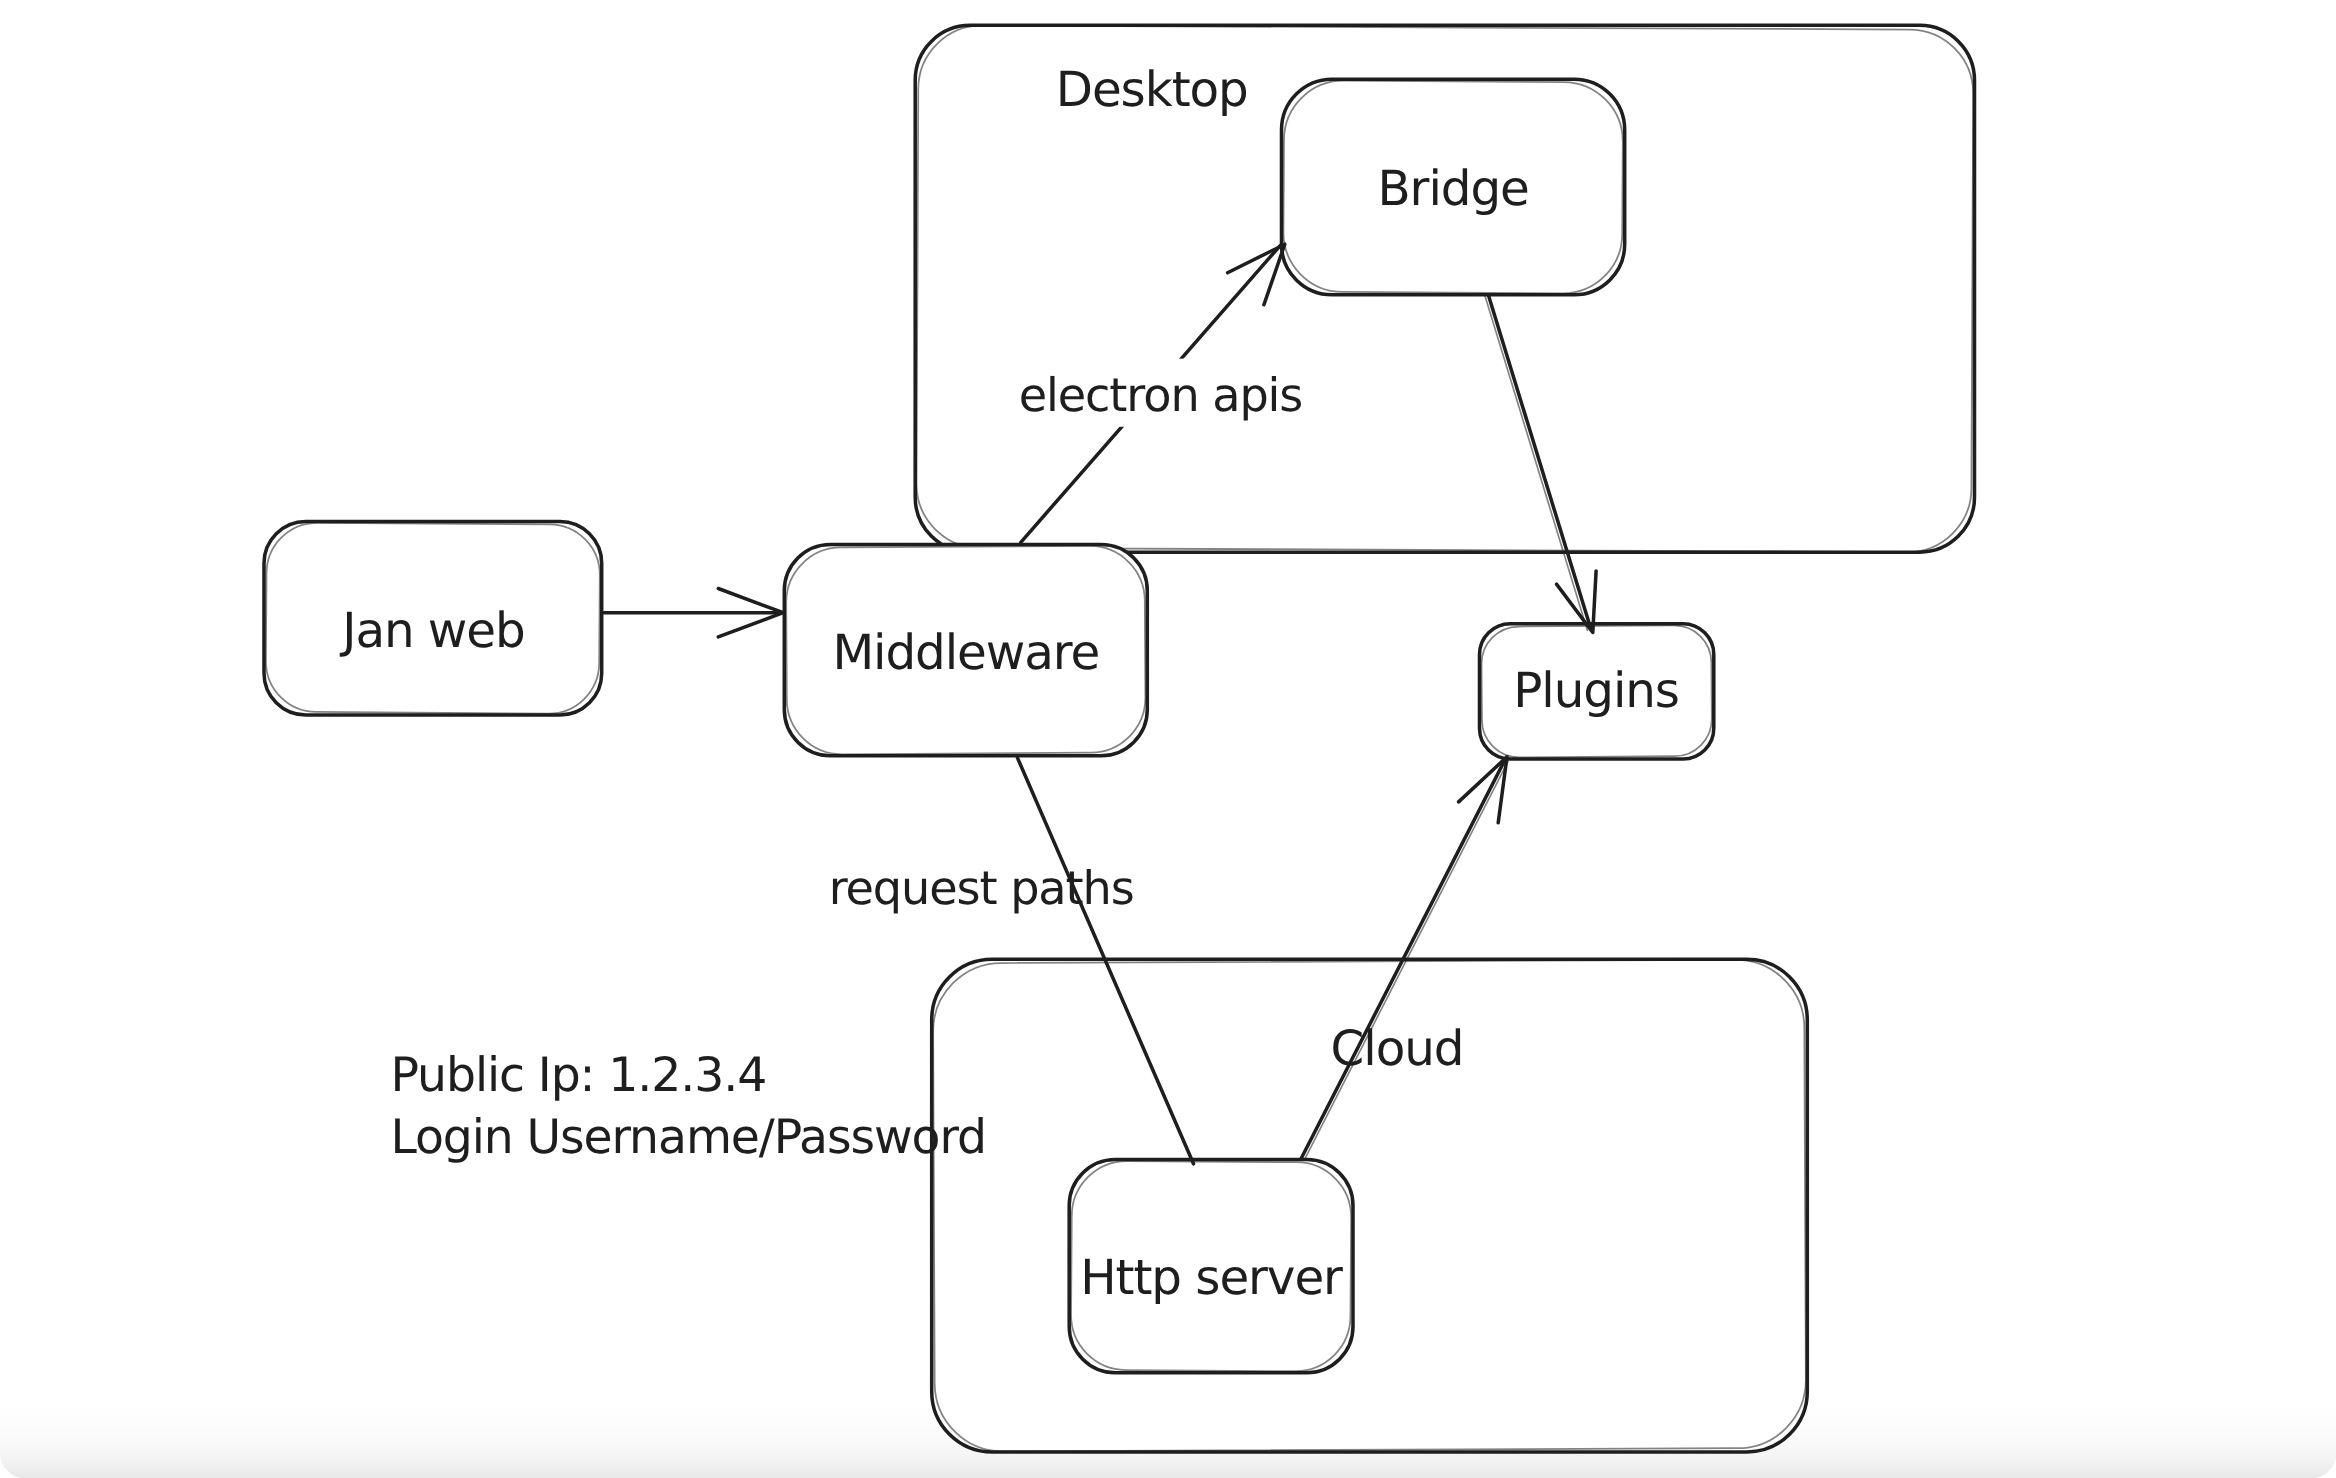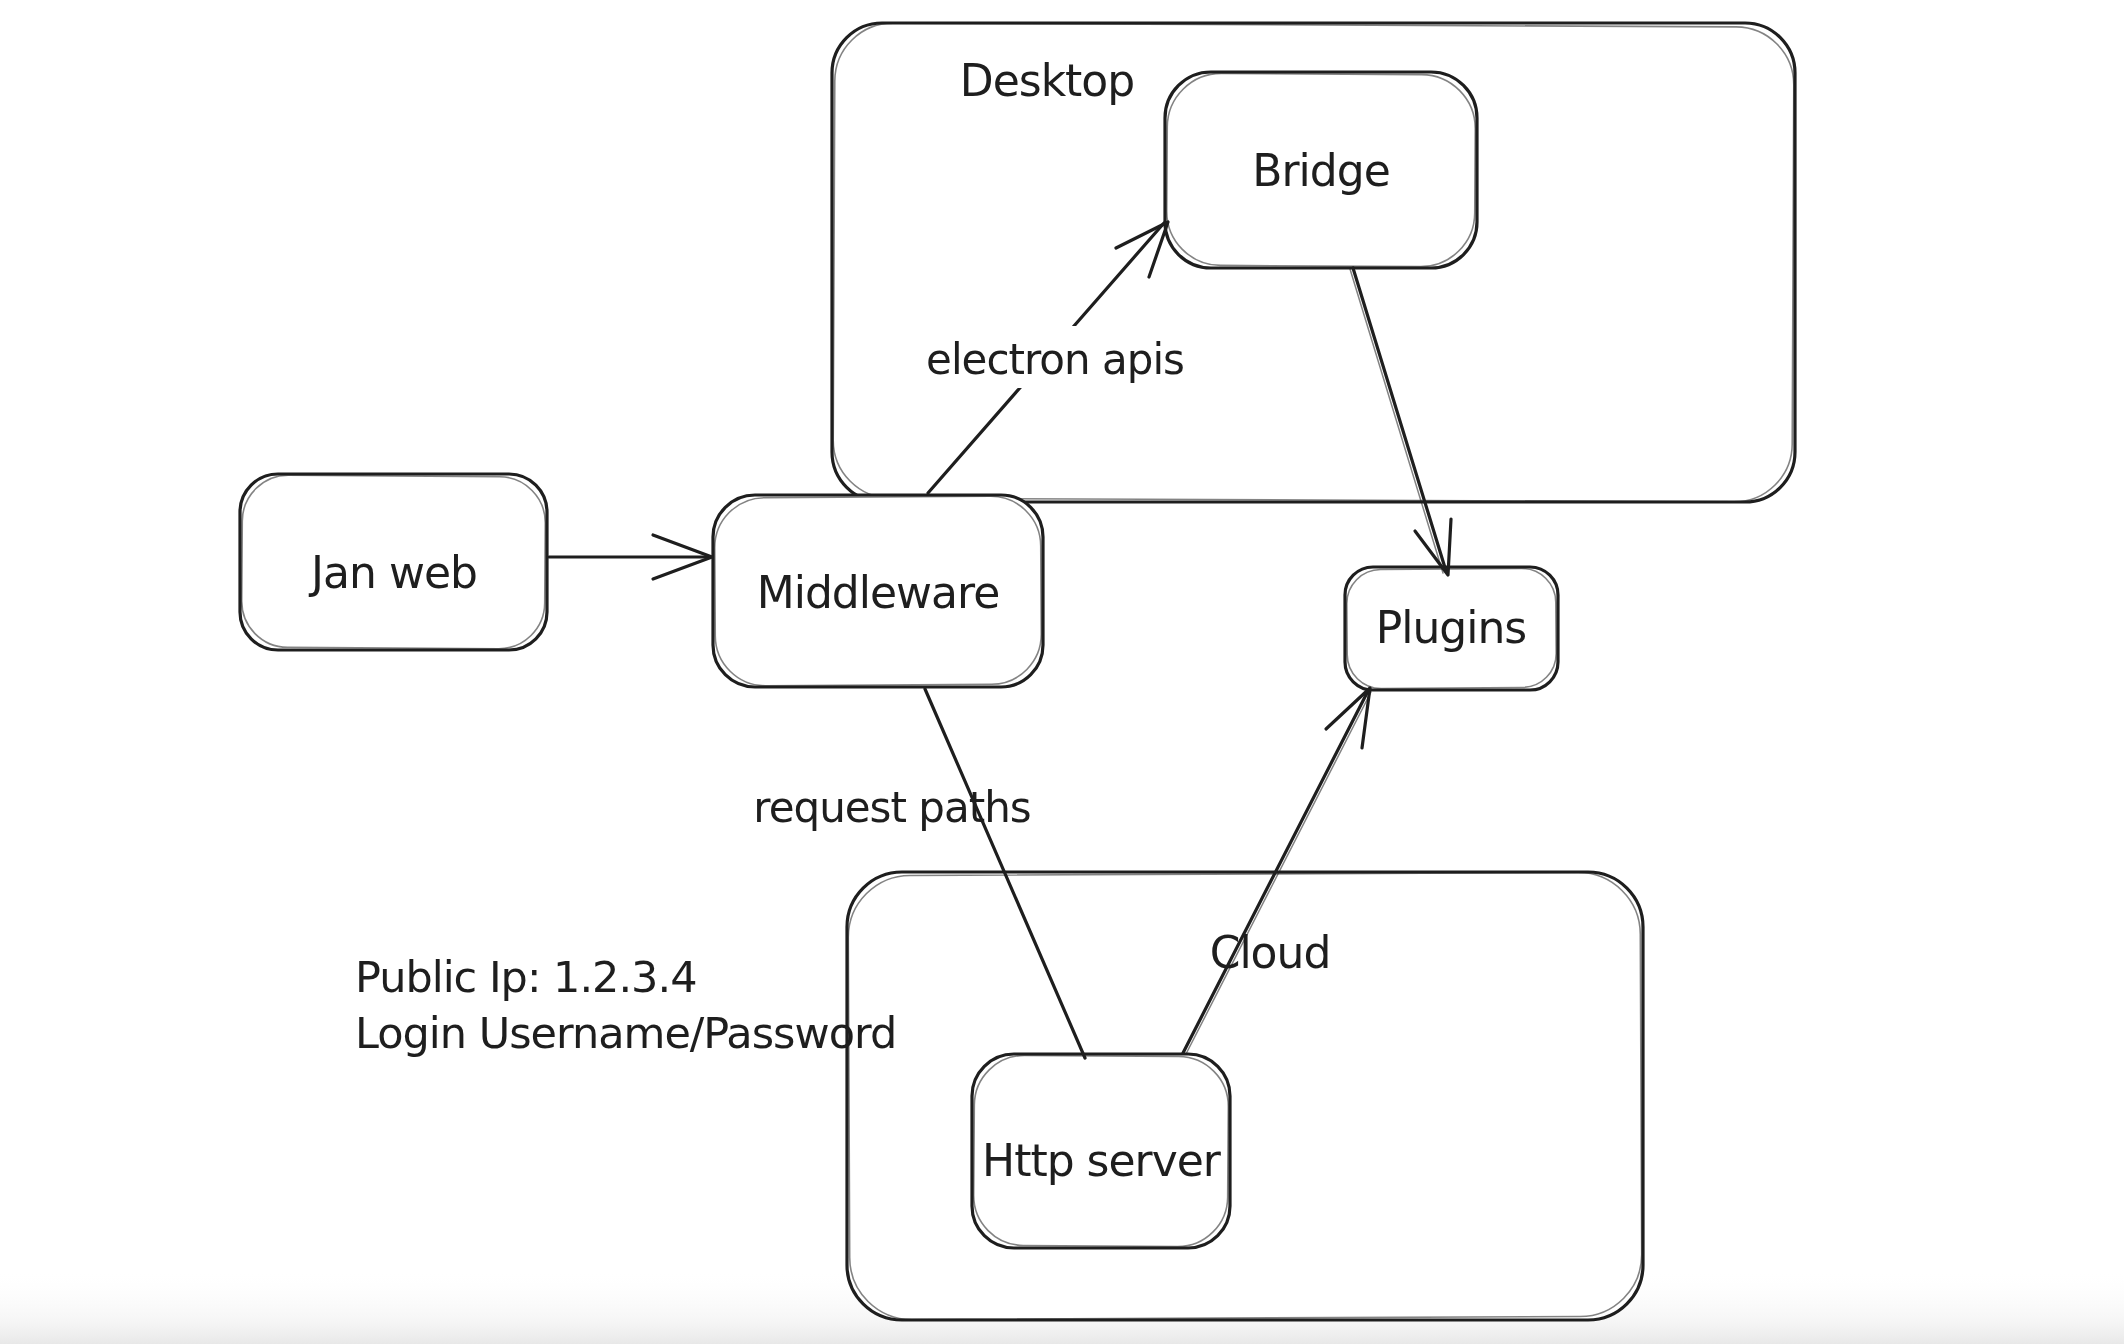--- a/index.html
+++ b/index.html
@@ -8,20 +8,21 @@
     padding: 0;
     background: #ffffff;
   }
   .stage {
     position: relative;
     width: 2124px;
     height: 1344px;
     background: #ffffff;
     overflow: hidden;
     font-family: "DejaVu Sans", "Liberation Sans", sans-serif;
+    border-radius: 23px;
   }
   svg { display: block; }
   .shape {
     fill: #ffffff;
     stroke: #1e1e1e;
     stroke-width: 3.2;
   }
   .ghost {
     fill: none;
     stroke: #1e1e1e;

